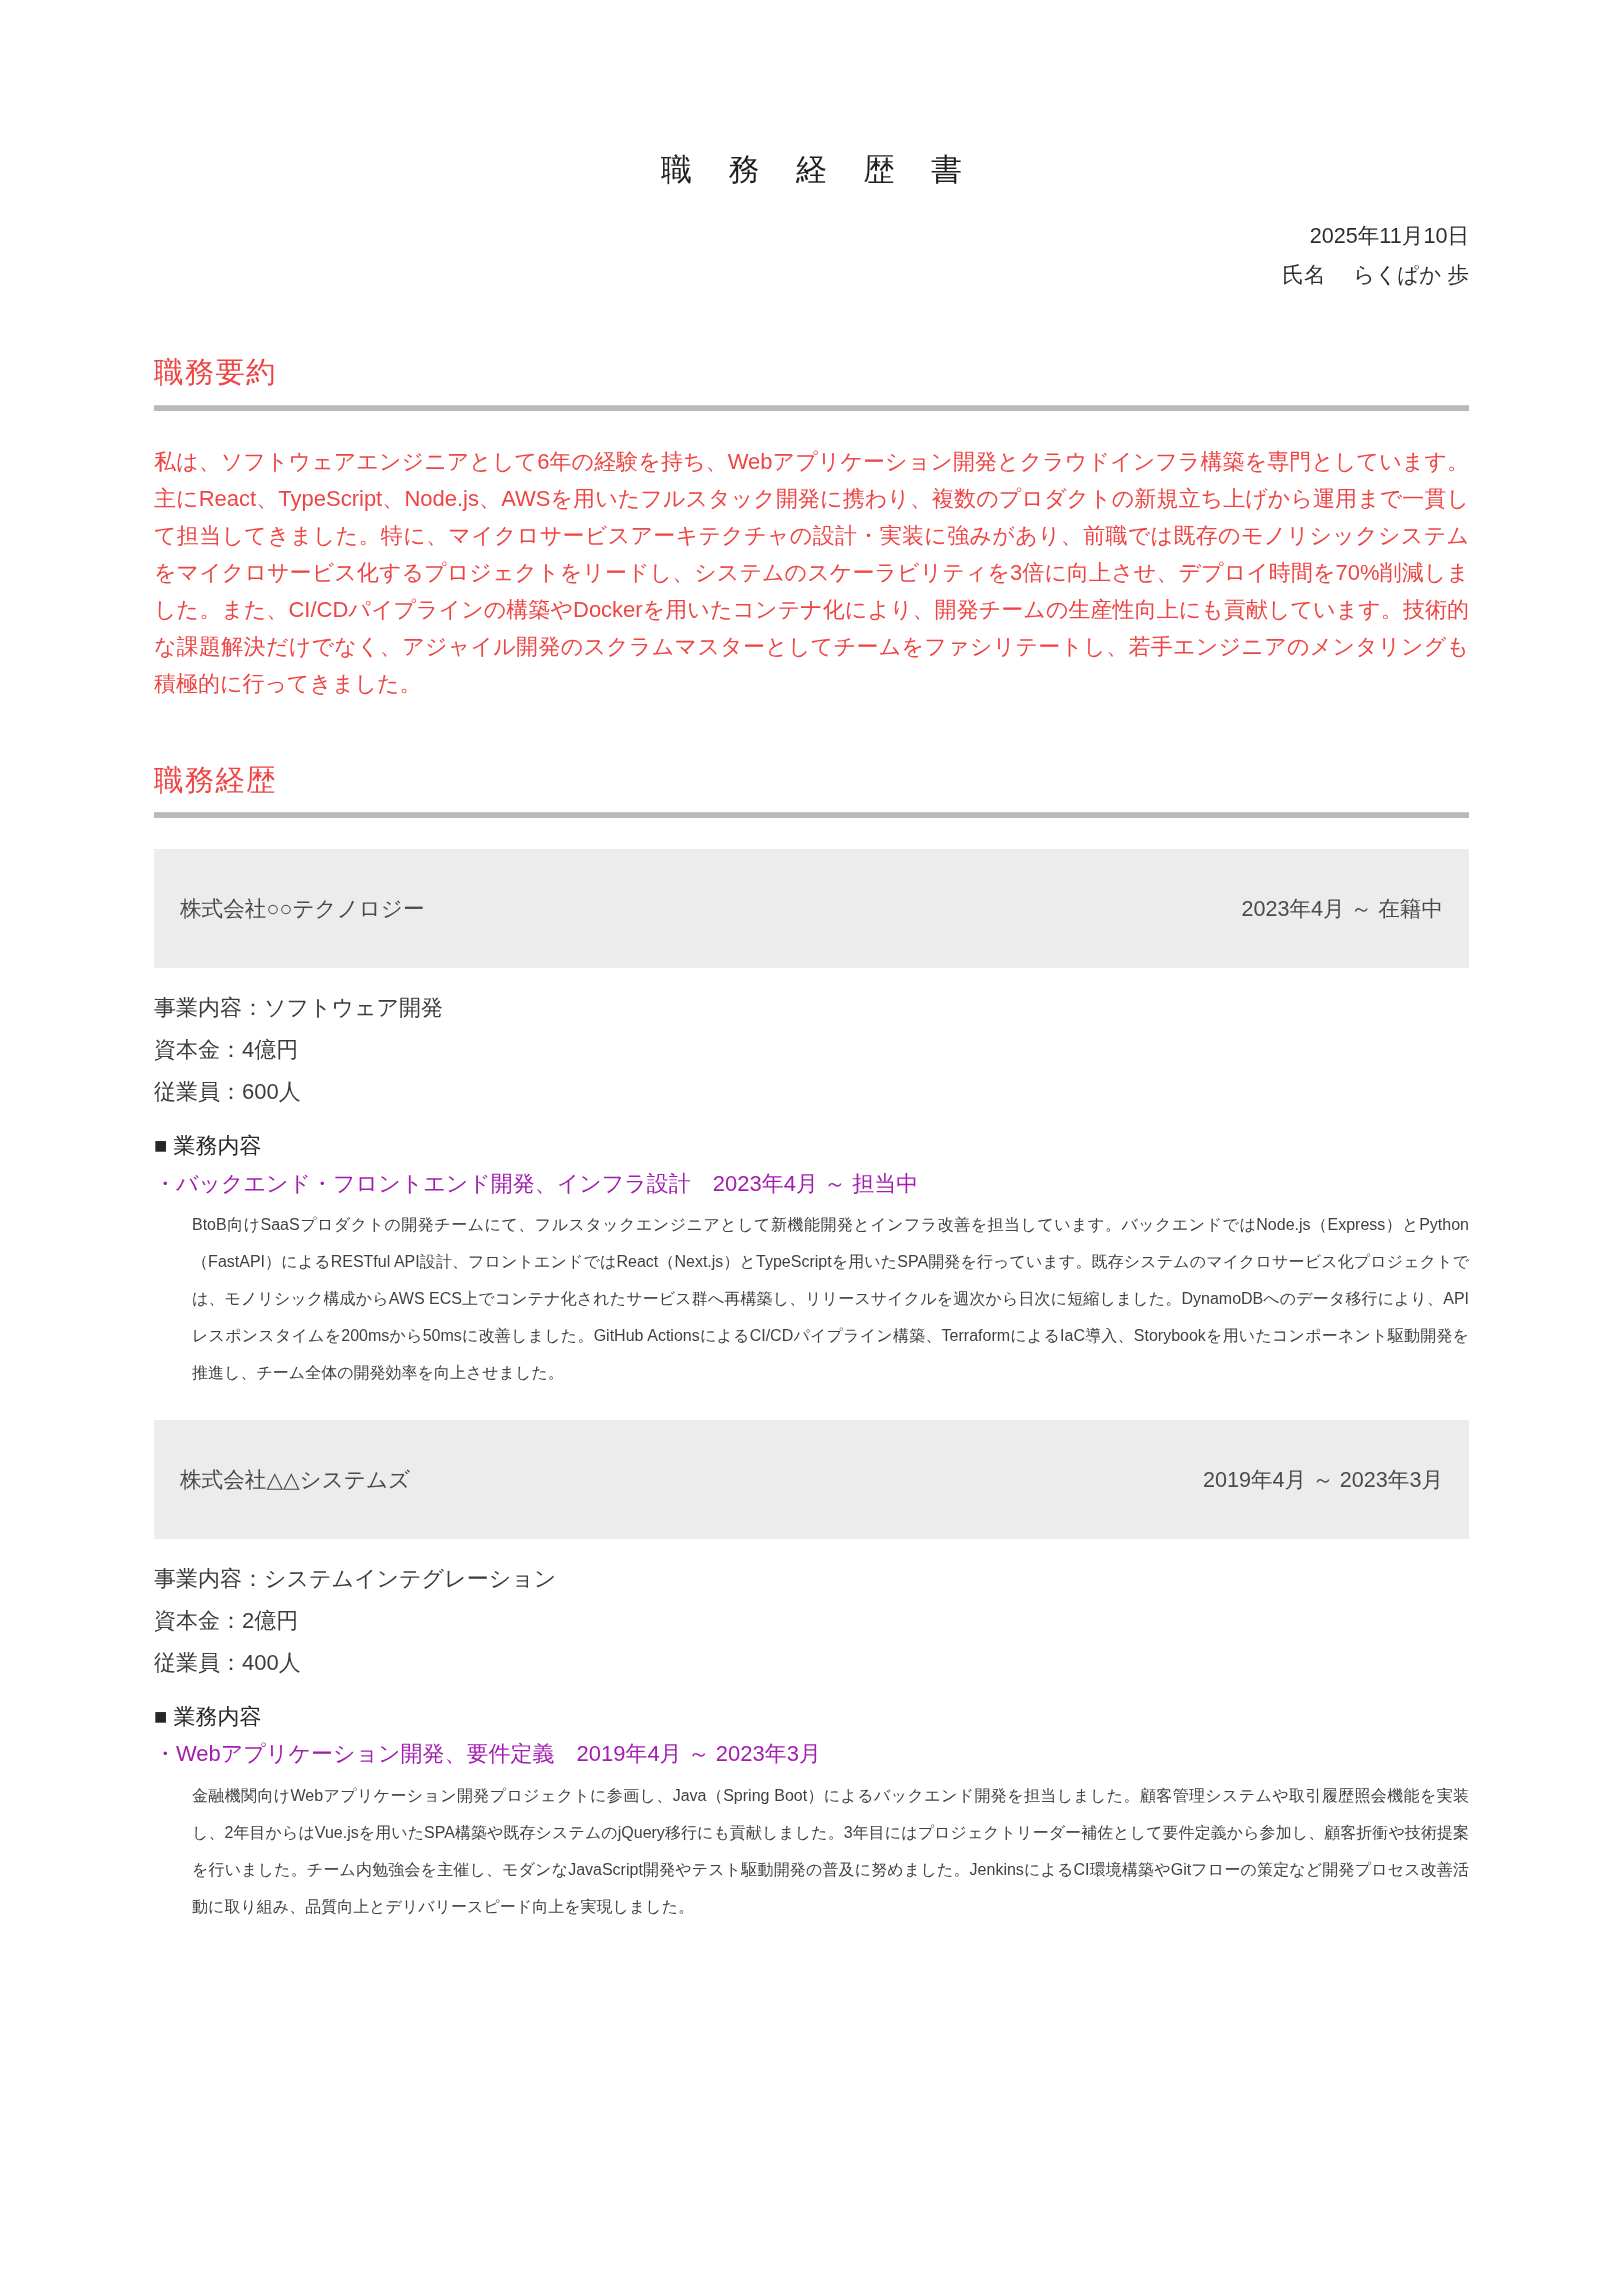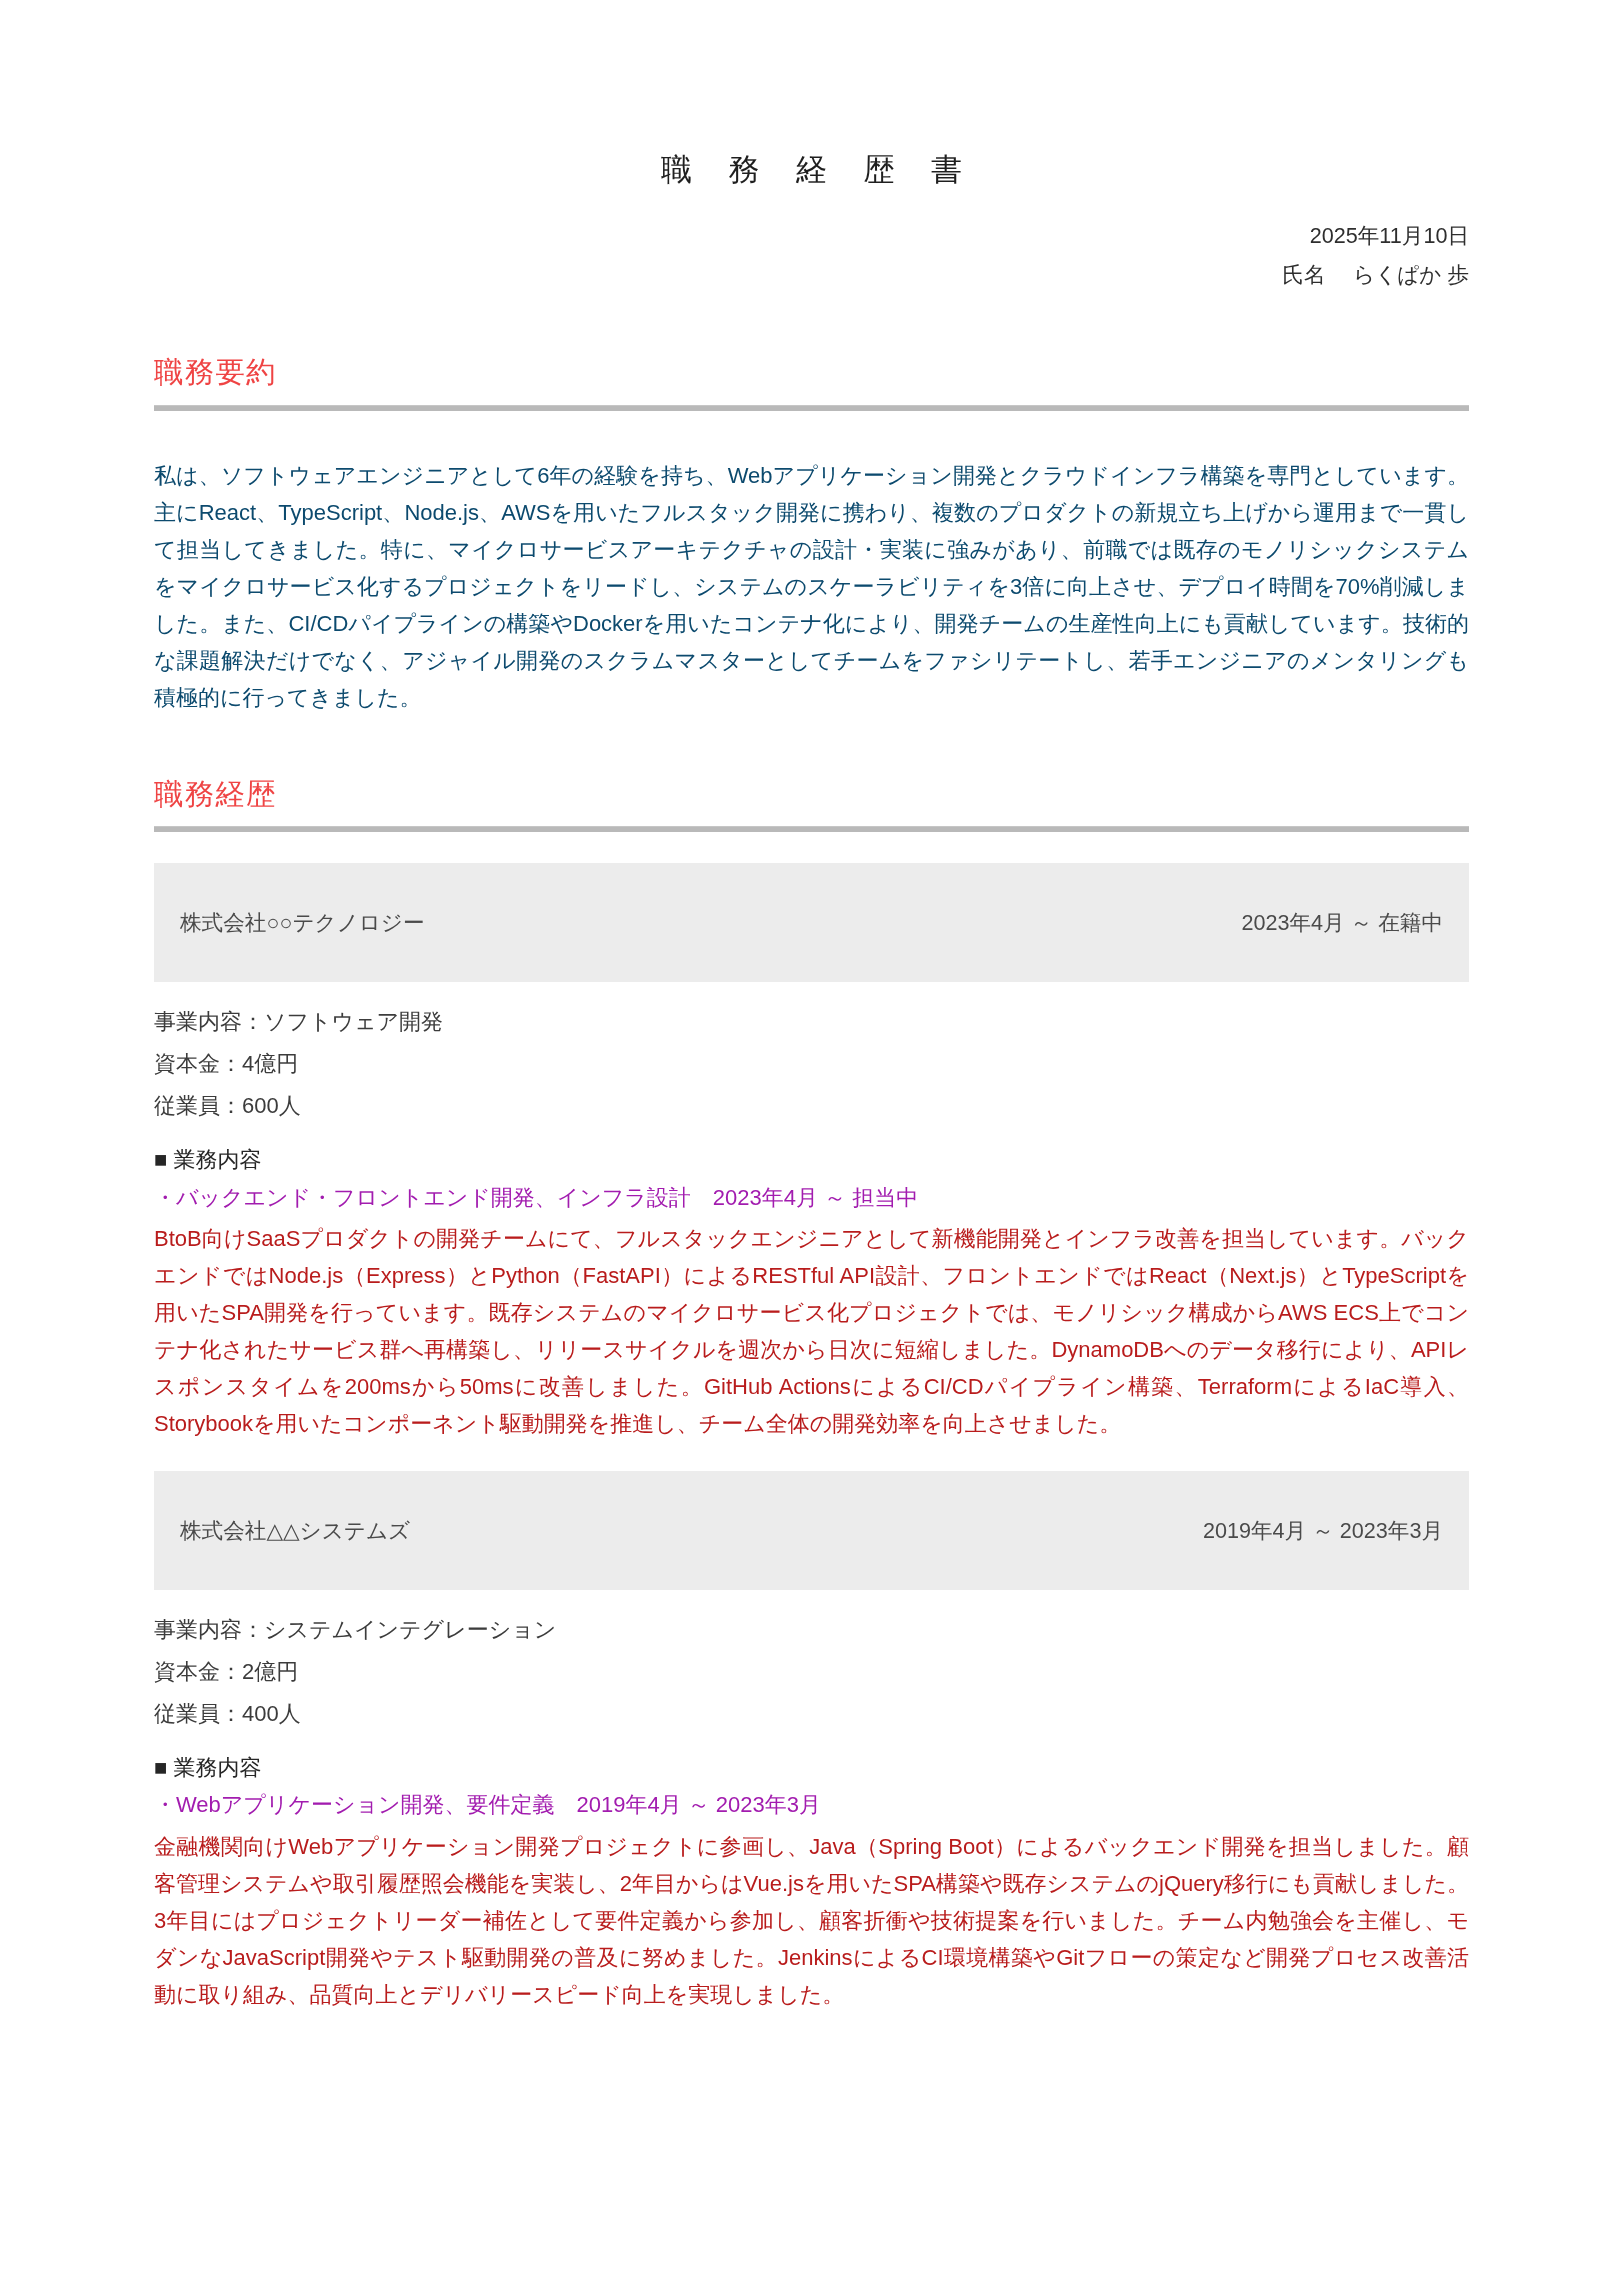--- a/index.html
+++ b/index.html
@@ -44,24 +44,24 @@
     letter-spacing: 1.3px;
   }
   .heading-bar {
     margin-top: 11.8px;
     height: 5.9px;
     background: #b9b9b9;
     border-top: 0.7px solid #c6c6c6;
   }
   
   .body-text {
-    margin-top: 46px;
+    margin-top: 32px;
     font-size: 22px;
     line-height: 37px;
-    color: #0c4a6e;
+    color: #ef4444;
     text-align: justify;
   }
   
   .company-card { margin-top: 31px; }
   .company-card + .company-card { margin-top: 29px; }
   .company-header {
     background: #ececec;
     display: flex;
     justify-content: space-between;
     align-items: center;
@@ -83,24 +83,25 @@
     line-height: 25px;
   }
   .duty-role {
     margin-top: 12.4px;
     font-size: 22px;
     color: #a21caf;
     line-height: 26px;
   }
   .duty-description {
     margin-top: 9.2px;
-    font-size: 22px;
+    font-size: 16px;
     line-height: 37px;
-    color: #b91c1c;
+    color: #404040;
     text-align: justify;
+    margin-left: 38px;
   }
 </style>
 </head>
 <body>
 
 <div class="page">
 
   <h1 class="doc-title">職 務 経 歴 書</h1>
 
   <div class="issue-block">

